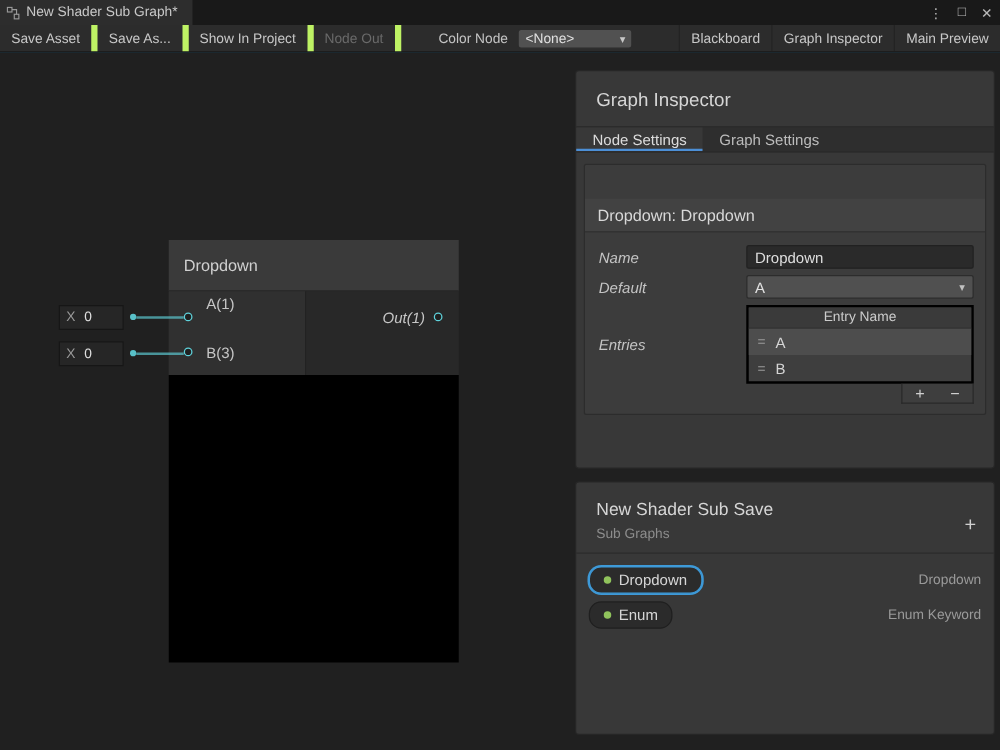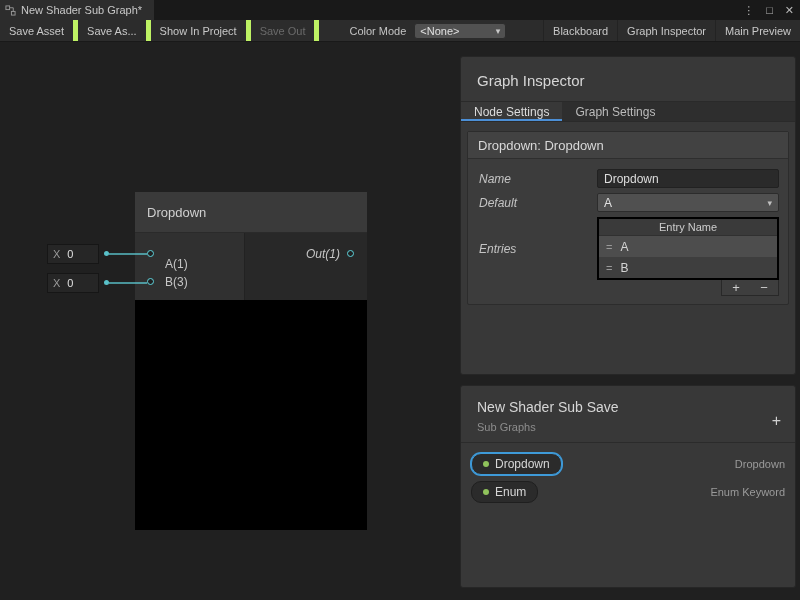--- a/index.html
+++ b/index.html
@@ -34,21 +34,21 @@
   .node-header{position:absolute;left:135px;top:150px;width:232px;height:41px;background:#3a3a3a;border-bottom:1px solid #2a2a2a;display:flex;align-items:center;padding-left:12px;color:#d0d0d0;font-size:13px;}
   .node-body{position:absolute;left:135px;top:191px;width:232px;height:67px;background:#282828;}
   .node-body-left{position:absolute;left:0;top:0;width:110px;height:67px;background:#303030;border-right:1px solid #222;}
   .node-preview{position:absolute;left:135px;top:258px;width:232px;height:230px;background:#000;}
 
   .port{position:absolute;width:7px;height:7px;border:1.5px solid var(--port-cyan,#5fd3dc);border-radius:50%;background:#202020;}
   .port-a{left:147px;top:208px;}
   .port-b{left:147px;top:236px;}
   .port-out{left:347px;top:208px;}
   .port-label{position:absolute;font-size:12px;color:#c6c6c6;}
-  .label-a{left:165px;top:215px;}
+  .label-a{left:165px;top:194px;}
   .label-b{left:165px;top:233px;}
   .label-out{left:280px;top:205px;width:60px;text-align:right;font-style:italic;}
 
   .widget{position:absolute;width:52px;height:20px;background:#262626;border:1px solid #161616;display:flex;align-items:center;gap:7px;padding:0 5px;font-size:11px;}
   .widget .axis{color:#9a9a9a;}
   .widget .val{color:#e0e0e0;}
   .widget-a{left:47px;top:202px;}
   .widget-b{left:47px;top:231px;}
   .wire-dot{position:absolute;width:5px;height:5px;border-radius:50%;background:var(--port-cyan,#5fd3dc);opacity:.9;}
   .dot-a{left:104px;top:209px;}
@@ -61,21 +61,21 @@
   .panel{position:absolute;left:460px;width:336px;background:#383838;border:1px solid #262626;border-radius:3px;}
   .inspector{top:56px;height:319px;}
   .blackboard{top:385px;height:203px;}
 
   .inspector-header{padding:15px 16px 12px;font-size:15px;color:#d6d6d6;}
   .tabs{display:flex;height:21px;background:#2e2e2e;border-top:1px solid #2a2a2a;border-bottom:1px solid #2a2a2a;font-size:12px;}
   .tab-item{display:flex;align-items:center;padding:0 13px;color:#bcbcbc;}
   .tab-item.active{background:#383838;color:#dcdcdc;box-shadow:inset 0 -2px 0 var(--accent-blue,#4c8fd6);}
 
   .section{margin:9px 6px;border:1px solid #2c2c2c;background:#3c3c3c;border-radius:2px;}
-  .section-header{height:27px;background:#424242;display:flex;align-items:center;padding:0 10px;font-size:13px;color:#d8d8d8;border-bottom:1px solid #2e2e2e;}
+  .section-header{height:27px;background:#424242;display:flex;align-items:center;padding:0 10px;font-size:13px;color:#d8d8d8;border-bottom:1px solid #2e2e2e;margin-top:27px;}
   .section-body{padding:10px 9px 8px 11px;}
   .frow{display:flex;align-items:center;margin-bottom:5px;}
   .flabel{width:118px;flex:none;font-size:12px;color:#c4c4c4;font-style:italic;}
   .finput{flex:1;height:19px;background:#2a2a2a;border:1px solid #212121;border-radius:2px;display:flex;align-items:center;padding:0 6px;font-size:12px;color:#dedede;}
   .fdropdown{flex:1;height:19px;background:#505050;border:1px solid #2c2c2c;border-radius:2px;display:flex;align-items:center;justify-content:space-between;padding:0 6px;font-size:12px;color:#e2e2e2;}
   .fdropdown .arrow{color:#c0c0c0;font-size:9px;}
 
   .entries-row{display:flex;align-items:center;margin-top:2px;}
   .entries-list{flex:1;border:2px solid #000000;background:#3e3e3e;}
   .entries-head{height:17px;display:flex;align-items:center;justify-content:center;font-size:11px;color:#cccccc;background:#3a3a3a;border-bottom:1px solid #303030;}
@@ -117,22 +117,22 @@
       <span>⋮</span>
       <span>□</span>
       <span>✕</span>
     </div>
   </div>
 
   <div class="toolbar">
     <div class="tbtn">Save Asset</div>
     <div class="tbtn">Save As...</div>
     <div class="tbtn">Show In Project</div>
-    <div class="tbtn disabled">Save Out</div>
-    <div class="tlabel">Color Mode</div>
+    <div class="tbtn disabled">Node Out</div>
+    <div class="tlabel">Color Node</div>
     <div class="tdropdown">
       <span>&lt;None&gt;</span>
       <span class="arrow">▾</span>
     </div>
     <div class="tright">
       <div class="tbtn">Blackboard</div>
       <div class="tbtn">Graph Inspector</div>
       <div class="tbtn">Main Preview</div>
     </div>
   </div>

